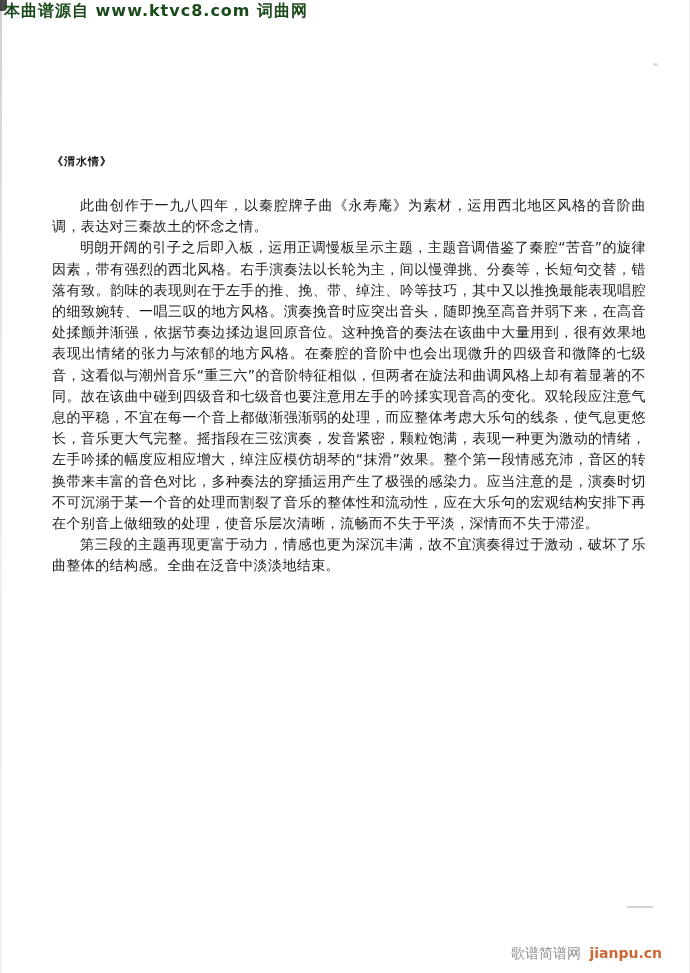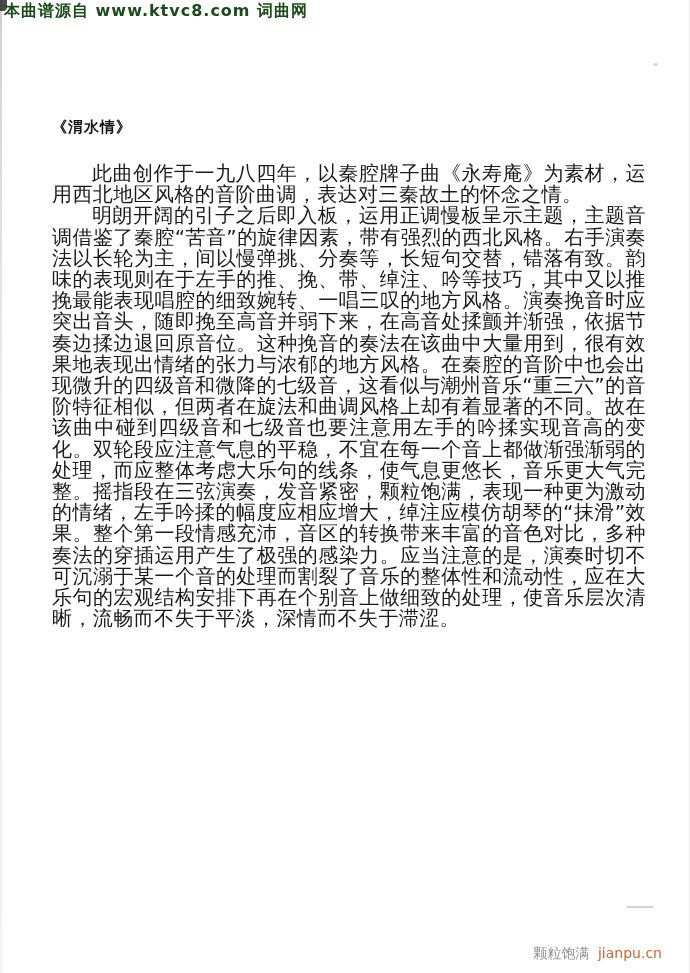--- a/index.html
+++ b/index.html
@@ -40,56 +40,58 @@
     font-weight: bold;
     letter-spacing: 1px;
     white-space: nowrap;
   }
   
   .doc {
     position: absolute; left: 52px; top: 118px; width: 594px;
     color: #151515;
   }
   .doc-title {
-    font-size: 15px;
+    font-size: 11px;
     font-weight: bold;
     letter-spacing: 1px;
     margin-bottom: 26px;
+    margin-top: 36px;
   }
   .doc-text p {
-    font-size: 20px;
+    font-size: 14px;
     line-height: 21.2px;
     text-align: justify;
     text-indent: 2em;
     letter-spacing: .4px;
     color: #1a1a1a;
   }
   
   .site-footer {
     position: absolute; right: 28px; bottom: 12px;
     font-size: 14px; line-height: 16px;
     white-space: nowrap;
   }
-  .site-footer .site-url { font-weight: normal; margin-left: 4px; }
+  .site-footer .site-url { font-weight: bold; margin-left: 4px; }
 </style>
 </head>
 <body>
 
 <div class="edge-left"></div>
 <div class="edge-right"></div>
 <div class="corner-mark"></div>
 <div class="speck-top"></div>
 <div class="scan-dash"></div>
 
 <div class="site-header" style="color: rgb(27, 74, 27);">本曲谱源自 www.ktvc8.com 词曲网</div>
 
 <div class="doc">
   <div class="doc-title">《渭水情》</div>
   <div class="doc-text">
     <p>此曲创作于一九八四年，以秦腔牌子曲《永寿庵》为素材，运用西北地区风格的音阶曲调，表达对三秦故土的怀念之情。</p>
     <p>明朗开阔的引子之后即入板，运用正调慢板呈示主题，主题音调借鉴了秦腔“苦音”的旋律因素，带有强烈的西北风格。右手演奏法以长轮为主，间以慢弹挑、分奏等，长短句交替，错落有致。韵味的表现则在于左手的推、挽、带、绰注、吟等技巧，其中又以推挽最能表现唱腔的细致婉转、一唱三叹的地方风格。演奏挽音时应突出音头，随即挽至高音并弱下来，在高音处揉颤并渐强，依据节奏边揉边退回原音位。这种挽音的奏法在该曲中大量用到，很有效果地表现出情绪的张力与浓郁的地方风格。在秦腔的音阶中也会出现微升的四级音和微降的七级音，这看似与潮州音乐“重三六”的音阶特征相似，但两者在旋法和曲调风格上却有着显著的不同。故在该曲中碰到四级音和七级音也要注意用左手的吟揉实现音高的变化。双轮段应注意气息的平稳，不宜在每一个音上都做渐强渐弱的处理，而应整体考虑大乐句的线条，使气息更悠长，音乐更大气完整。摇指段在三弦演奏，发音紧密，颗粒饱满，表现一种更为激动的情绪，左手吟揉的幅度应相应增大，绰注应模仿胡琴的“抹滑”效果。整个第一段情感充沛，音区的转换带来丰富的音色对比，多种奏法的穿插运用产生了极强的感染力。应当注意的是，演奏时切不可沉溺于某一个音的处理而割裂了音乐的整体性和流动性，应在大乐句的宏观结构安排下再在个别音上做细致的处理，使音乐层次清晰，流畅而不失于平淡，深情而不失于滞涩。</p>
+    <p>第三段的主题再现更富于动力，情感也更为深沉丰满，故不宜演奏得过于激动，破坏了乐曲整体的结构感。全曲在泛音中淡淡地结束。</p>
   </div>
 </div>
 
 <div class="site-footer">
-  <span class="site-name" style="color: rgb(143, 143, 143);">颗粒饱满</span>
+  <span class="site-name" style="color: rgb(143, 143, 143);">歌谱简谱网</span>
   <span class="site-url" style="color: rgb(204, 102, 51);">jianpu.cn</span>
 </div>
 
 </body></html>

